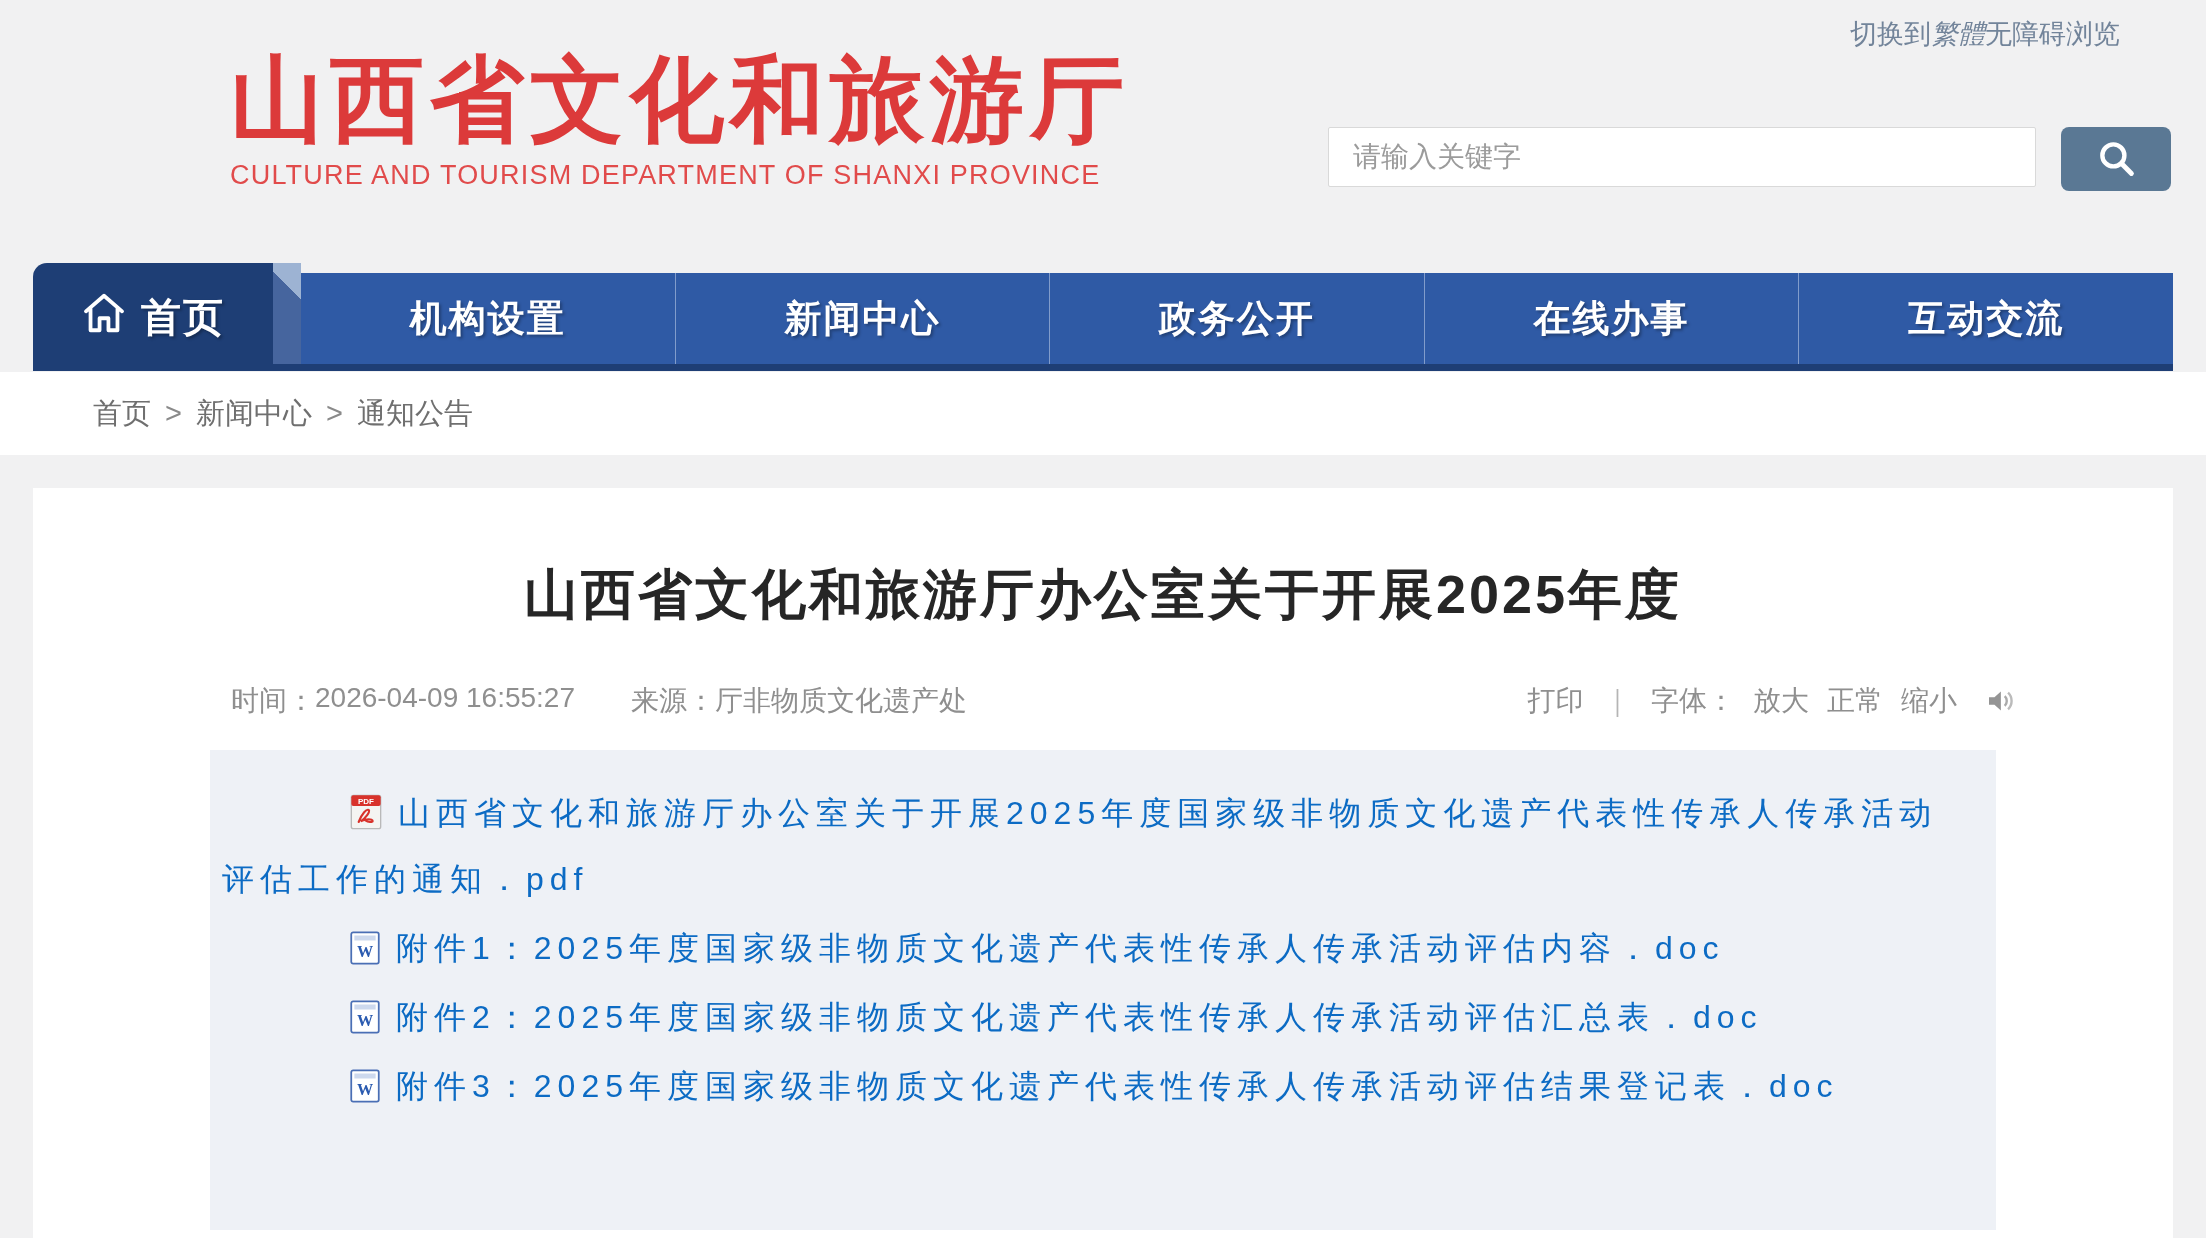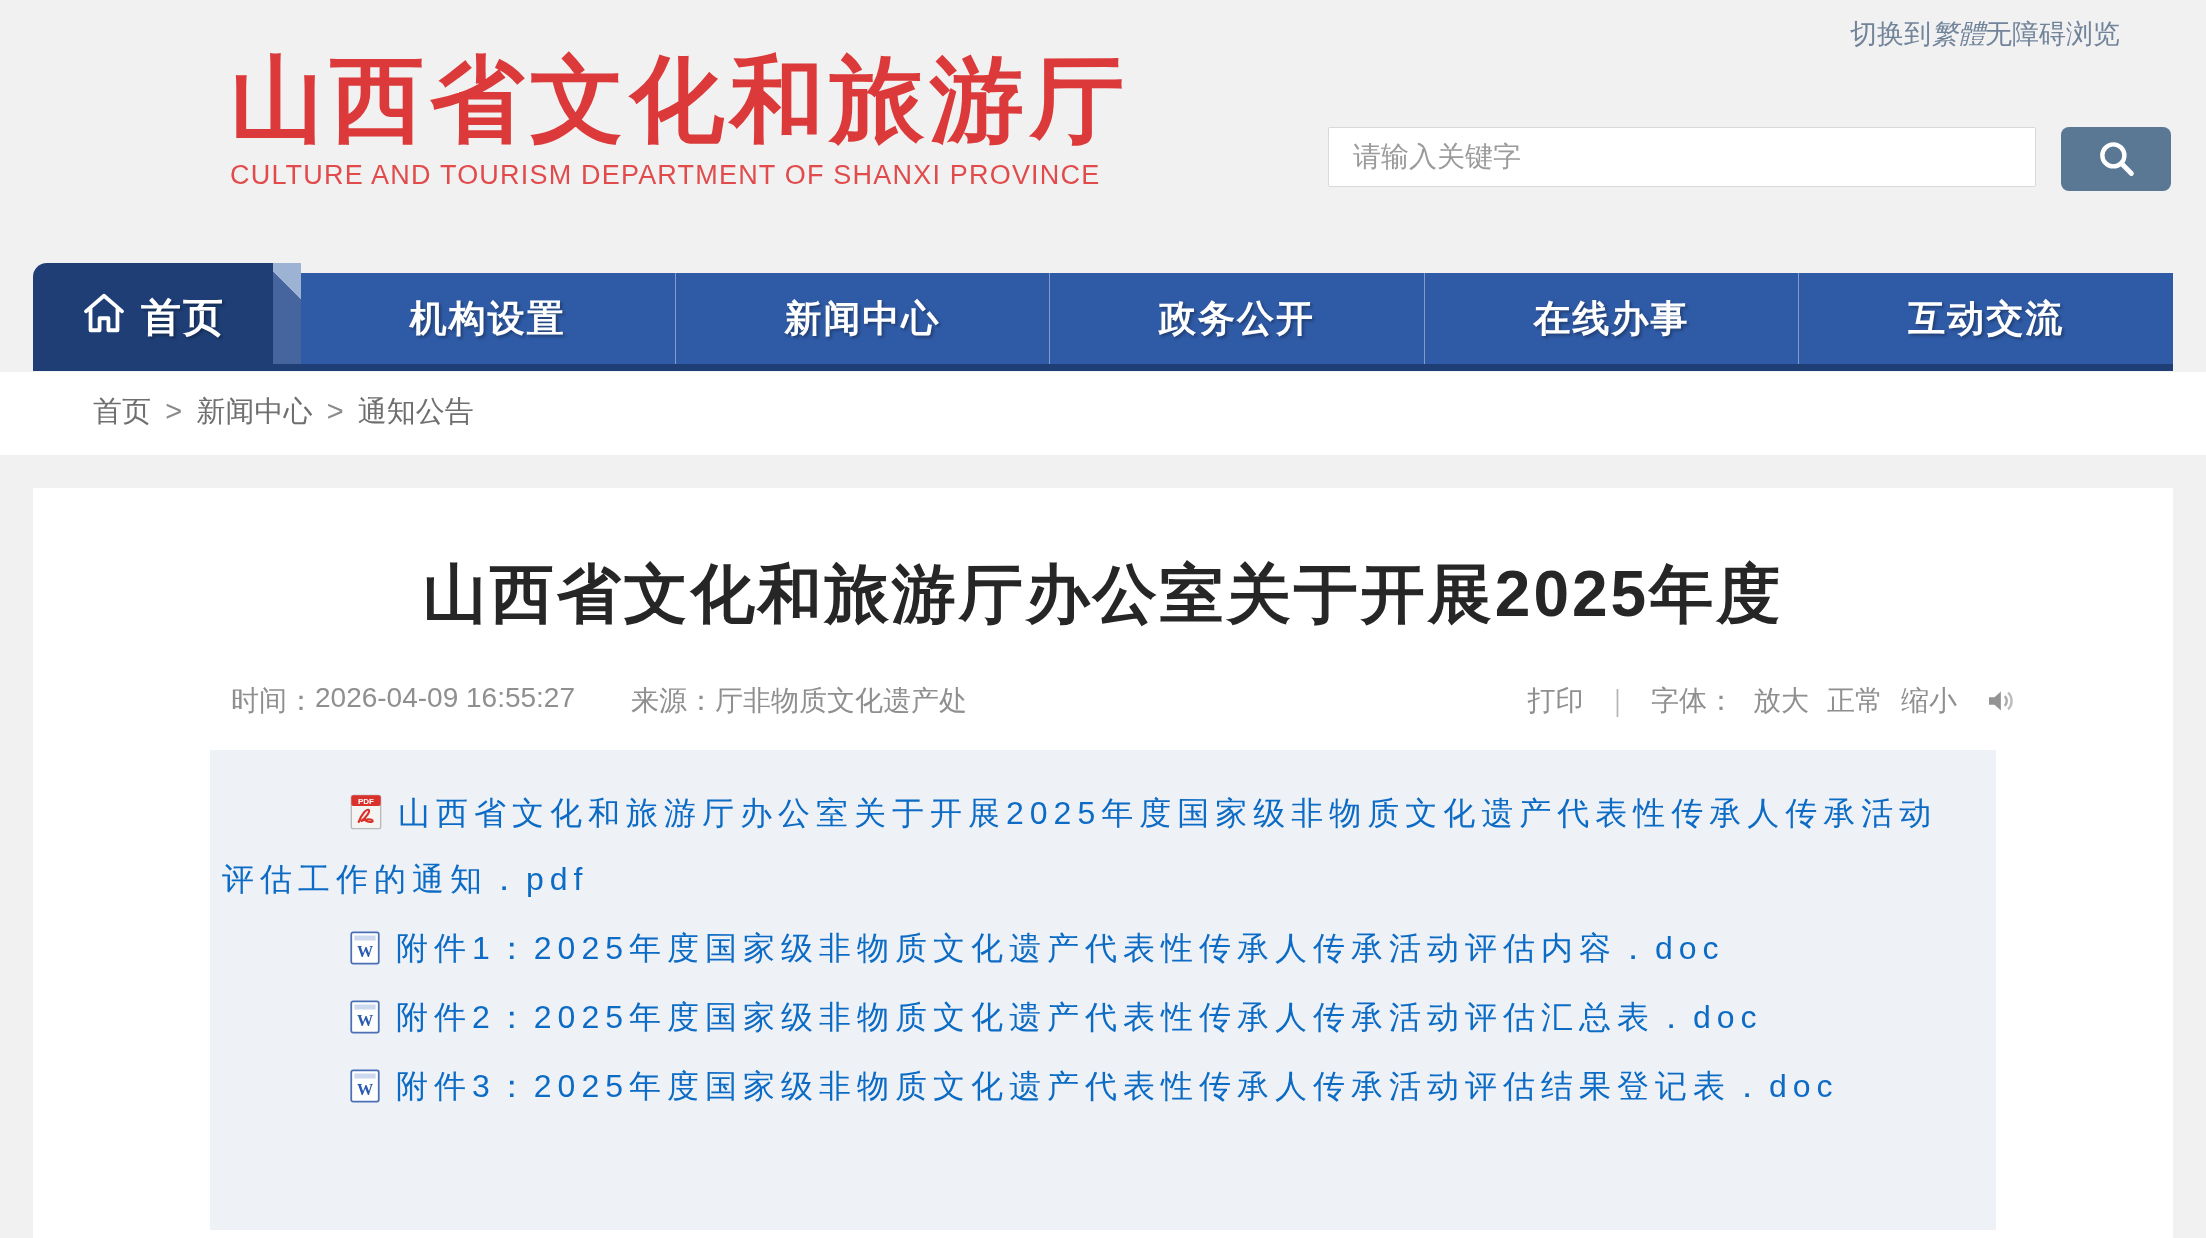--- a/index.html
+++ b/index.html
@@ -69,32 +69,32 @@
   }
   .nav-item {
     flex:1; display:flex; align-items:center; justify-content:center;
     color:#fff; font-size:37px; font-weight:700; letter-spacing:2px;
     cursor:pointer; text-shadow:2px 2px 3px rgba(0,0,0,.3);
   }
   .nav-item + .nav-item { border-left:1px solid rgba(230,238,250,.45); }
   .nav-strip { position:absolute; left:0; bottom:0; width:100%; height:7px; background:#1e3e75; z-index:3; }
 
   
-  .breadcrumb-band { position:absolute; top:372px; left:0; width:2206px; height:83px; background:#fff;font-family:Liberation Mono, monospace; }
+  .breadcrumb-band { position:absolute; top:372px; left:0; width:2206px; height:83px; background:#fff; }
   .breadcrumb { margin-left:93px; line-height:83px; font-size:29px; color:#6f6f6f; }
   .breadcrumb .sep { margin:0 14px; color:#8a8a8a; }
 
   
   .article {
     position:absolute; top:488px; left:33px; width:2140px; height:750px;
     background:#fff; overflow:hidden;
   }
   .article-title {
     margin-top:60px; text-align:center;
-    font-size:64px; line-height:93px; font-weight:700;
+    font-size:54px; line-height:93px; font-weight:700;
     color:#262626; letter-spacing:3px;
   }
   .meta {
     margin-top:42px; height:36px;
     padding:0 158px 0 198px;
     display:flex; justify-content:space-between; align-items:center;
     font-size:28px; color:#8f8f8f;
   }
   .meta-left { display:flex; }
   .meta-left .gap { display:inline-block; width:56px; }

